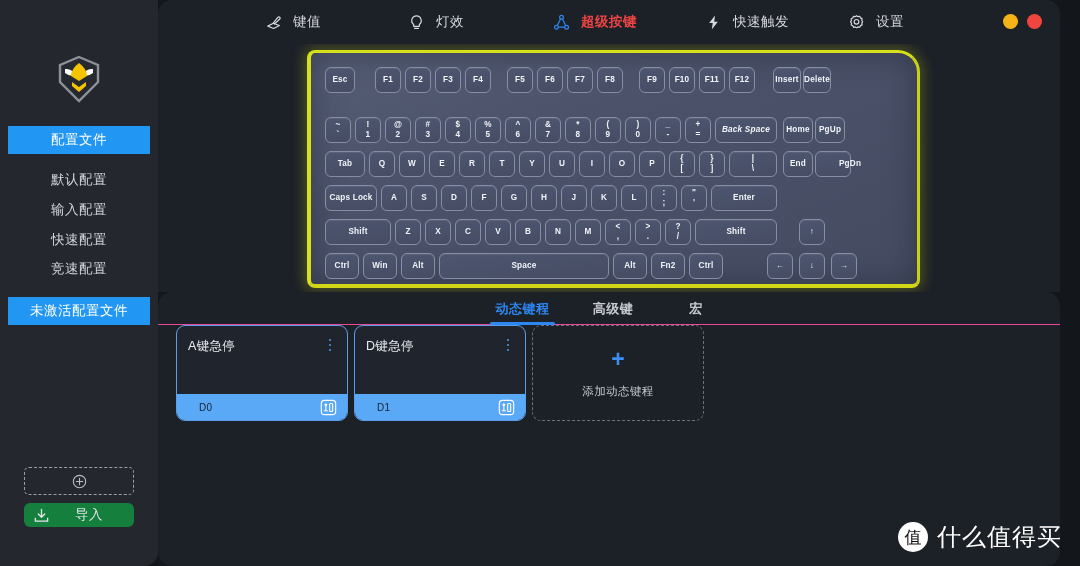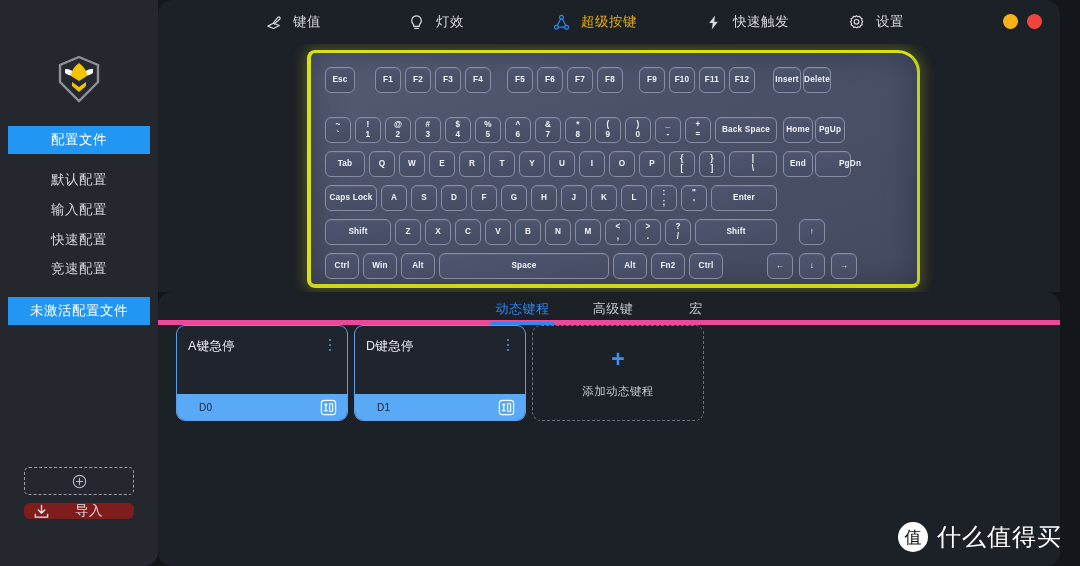--- a/index.html
+++ b/index.html
@@ -36,42 +36,42 @@
     display: flex; align-items: center; justify-content: center;
     cursor: pointer;
   }
   #add-profile-btn {
     position: absolute; left: 24px; top: 467px; width: 110px; height: 28px;
     border: 1px dashed #9aa0a8; border-radius: 5px;
     display: flex; align-items: center; justify-content: center;
     cursor: pointer;
   }
   #import-btn {
-    position: absolute; left: 24px; top: 503px; width: 110px; height: 16px;
-    background: #7f1d1d; border-radius: 6px;
+    position: absolute; left: 24px; top: 503px; width: 110px; height: 24px;
+    background: #15803d; border-radius: 6px;
     display: flex; align-items: center; cursor: pointer;
   }
   #import-btn .ib-icon { margin-left: 9px; display: flex; }
   #import-btn .ib-label {
     flex: 1; text-align: center; color: #e2e5e9; font-size: 13.5px;
     letter-spacing: 0.5px; padding-right: 6px;
   }
 
   
   #topnav {
     position: absolute; left: 158px; top: 0; width: 902px; height: 44px;
     background: #1c2027; border-radius: 14px 14px 0 0;
   }
   .nav-tab {
     position: absolute; top: 0; height: 44px;
     display: flex; align-items: center; gap: 11px;
     color: #d6d9dd; font-size: 13.5px; letter-spacing: 0.5px;
     cursor: pointer;
   }
-  .nav-tab.active { color: #eab308; }
+  .nav-tab.active { color: #ef4444; font-weight: bold; }
   .nav-tab .nt-icon { display: flex; align-items: center; }
 
   #win-controls {
     position: absolute; right: 18px; top: 14px;
     display: flex; gap: 9px; align-items: center;
   }
   .win-dot { width: 15px; height: 15px; border-radius: 50%; cursor: pointer; }
 
   
   #kb-panel {
@@ -117,21 +117,22 @@
   .key.narrow-txt { font-size: 7.4px; }
 
   
   #lower-panel {
     position: absolute; left: 158px; top: 292px; width: 902px; height: 274px;
     background: #1c2027;
     border-radius: 14px 14px 14px 14px;
   }
   #tabrow {
     position: absolute; left: 0; top: 0; width: 902px; height: 33px;
-    border-bottom: 5px solid #ec4899;
+    border-bottom: 1px solid #ec4899;
+    font-weight: bold;
   }
   .sub-tab {
     position: absolute; top: 0; height: 33px;
     color: #c7cbd1; font-size: 13px; letter-spacing: 0.5px;
     display: flex; align-items: center; justify-content: center;
     cursor: pointer;
   }
   .sub-tab.active { color: #2e86f0; }
   .sub-tab.active::after {
     content: ""; position: absolute; left: 0; bottom: 0;
@@ -401,21 +402,21 @@
               <span class="k-main">0</span>
             </div>
             <div class="key dual" style="left: 344px; top: 64px; width: 26px; height: 26px;">
               <span class="k-sub">_</span>
               <span class="k-main">-</span>
             </div>
             <div class="key dual" style="left: 374px; top: 64px; width: 26px; height: 26px;">
               <span class="k-sub">+</span>
               <span class="k-main">=</span>
             </div>
-            <div class="key narrow-txt" style="left: 404px; top: 64px; width: 62px; height: 26px;">
+            <div class="key narrow-txt" style="left: 404px; top: 64px; width: 62px; height: 26px; font-style: italic;">
               <span class="k-main">Back Space</span>
             </div>
             <div class="key narrow-txt" style="left: 472px; top: 64px; width: 30px; height: 26px;">
               <span class="k-main">Home</span>
             </div>
             <div class="key narrow-txt" style="left: 504px; top: 64px; width: 30px; height: 26px;">
               <span class="k-main">PgUp</span>
             </div>
             <div class="key" style="left: 14px; top: 98px; width: 40px; height: 26px;">
               <span class="k-main">Tab</span>

